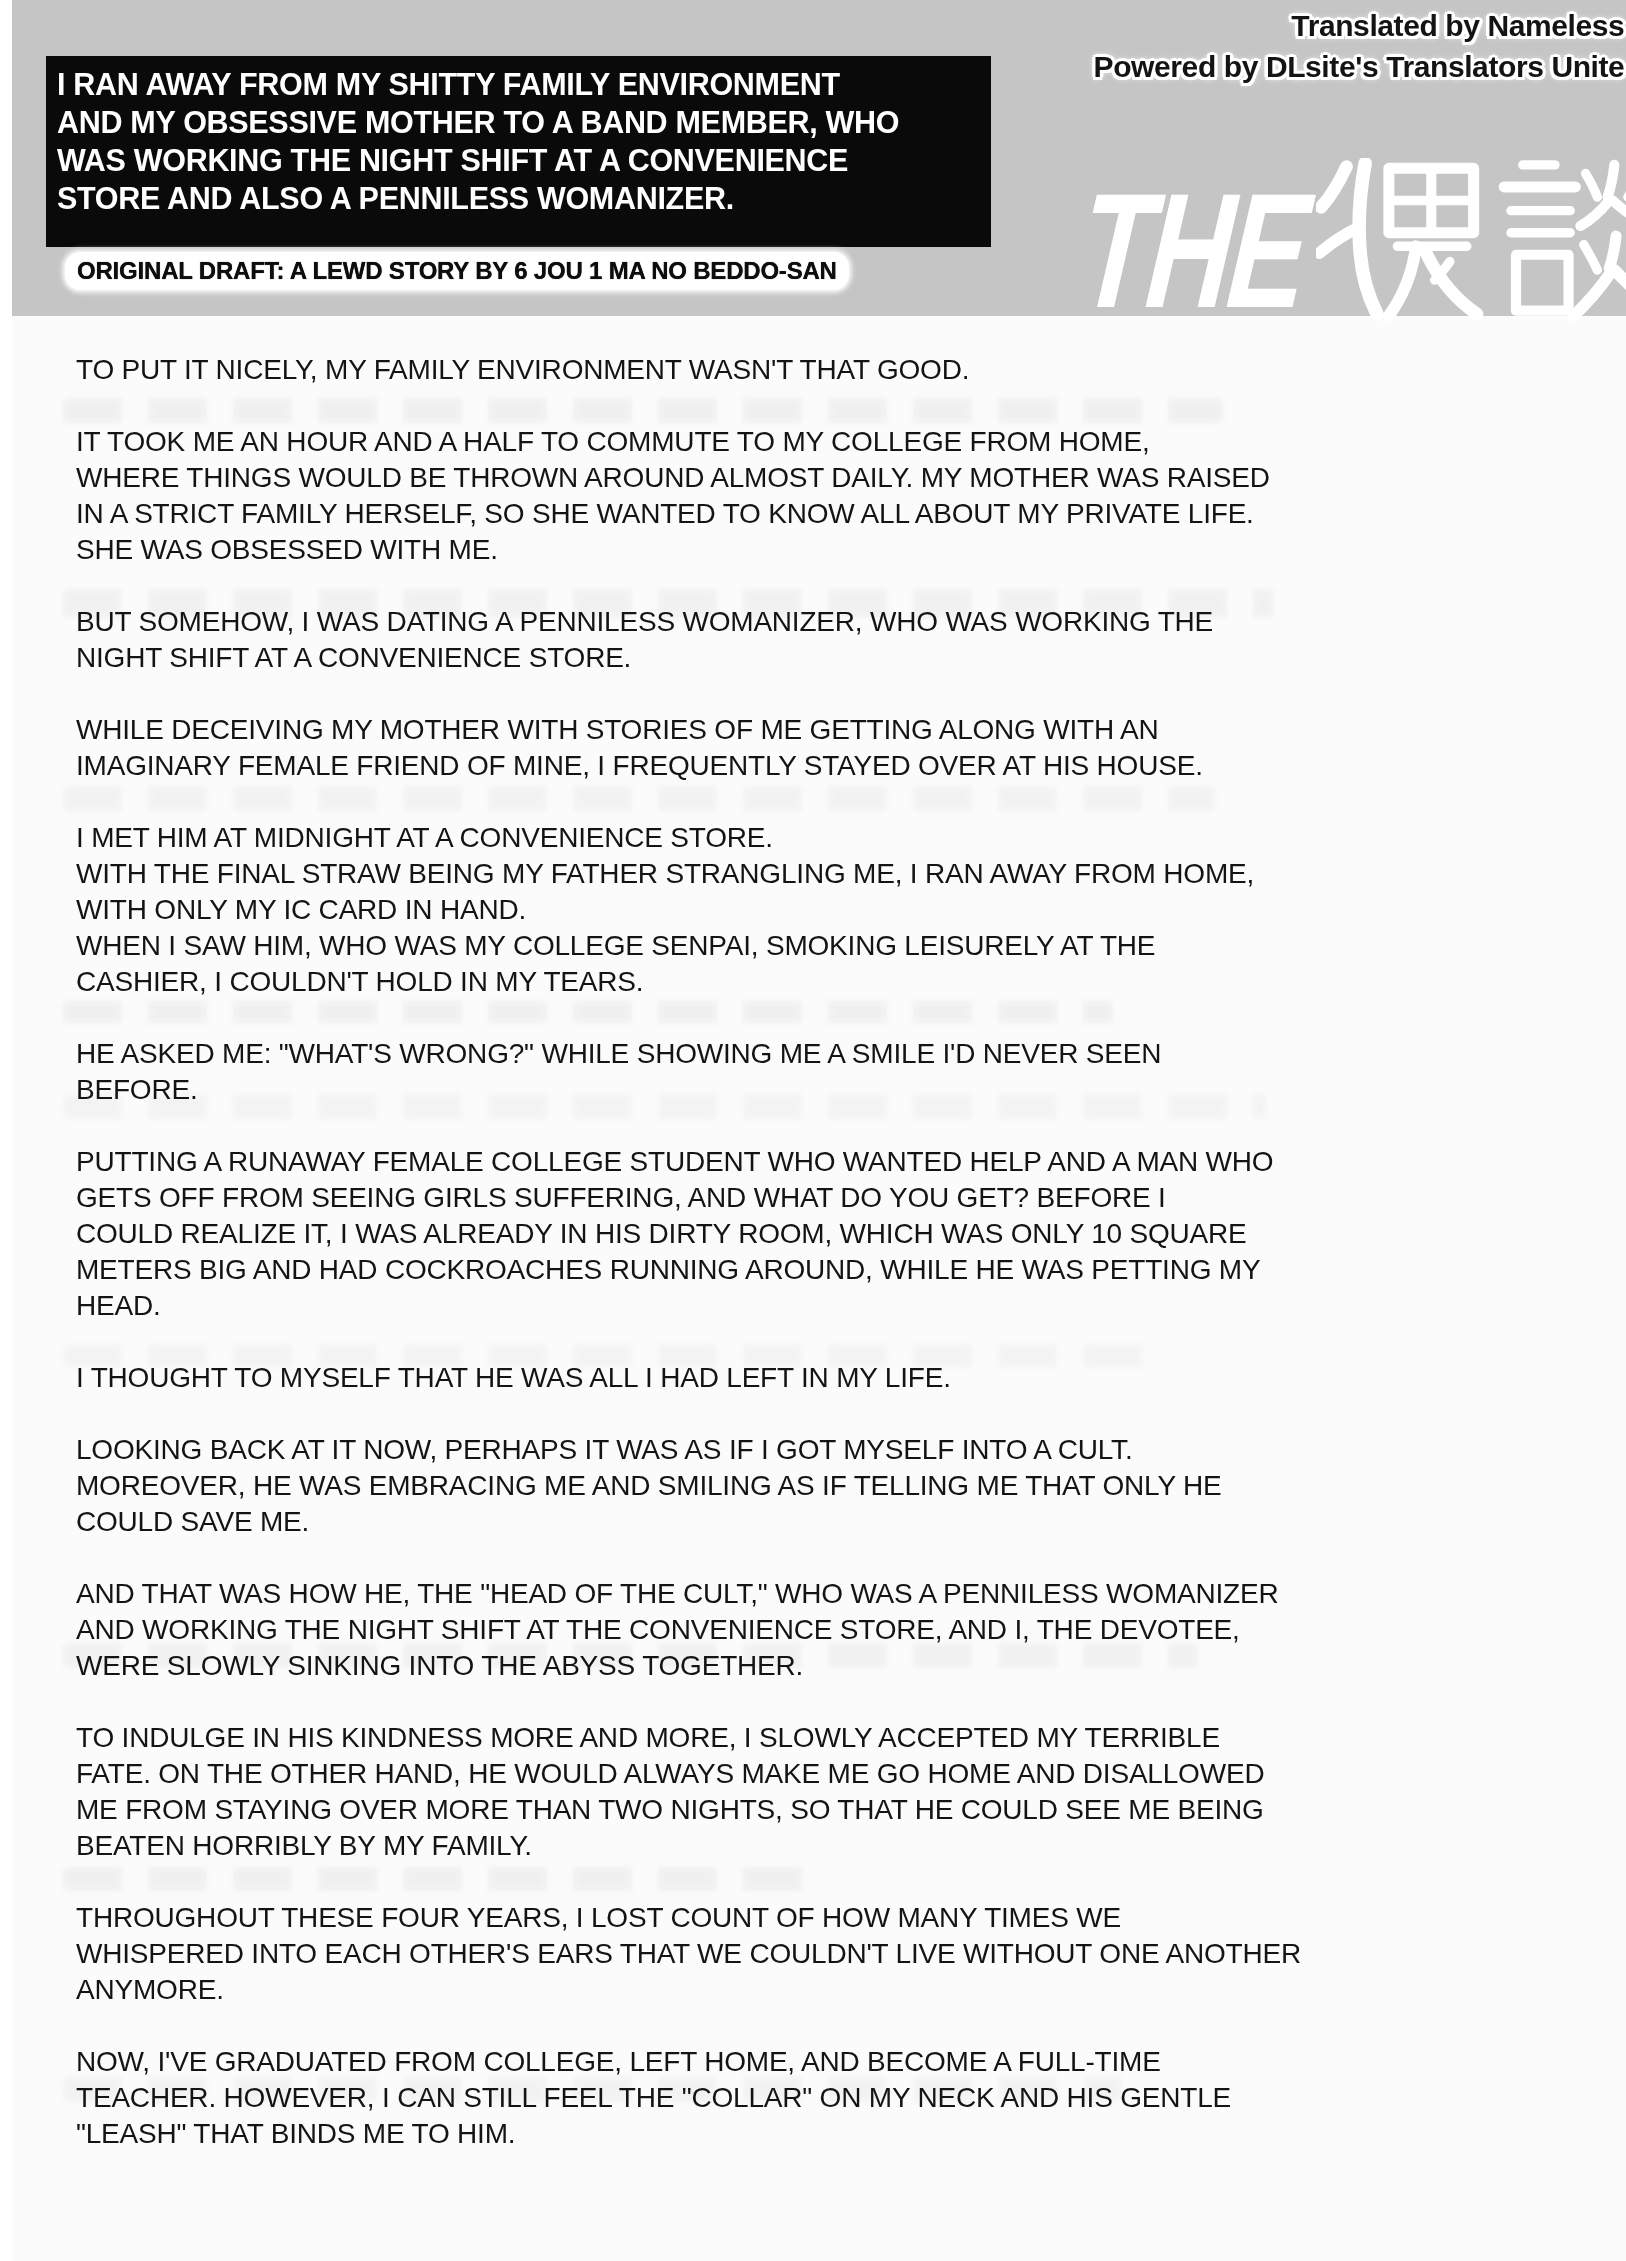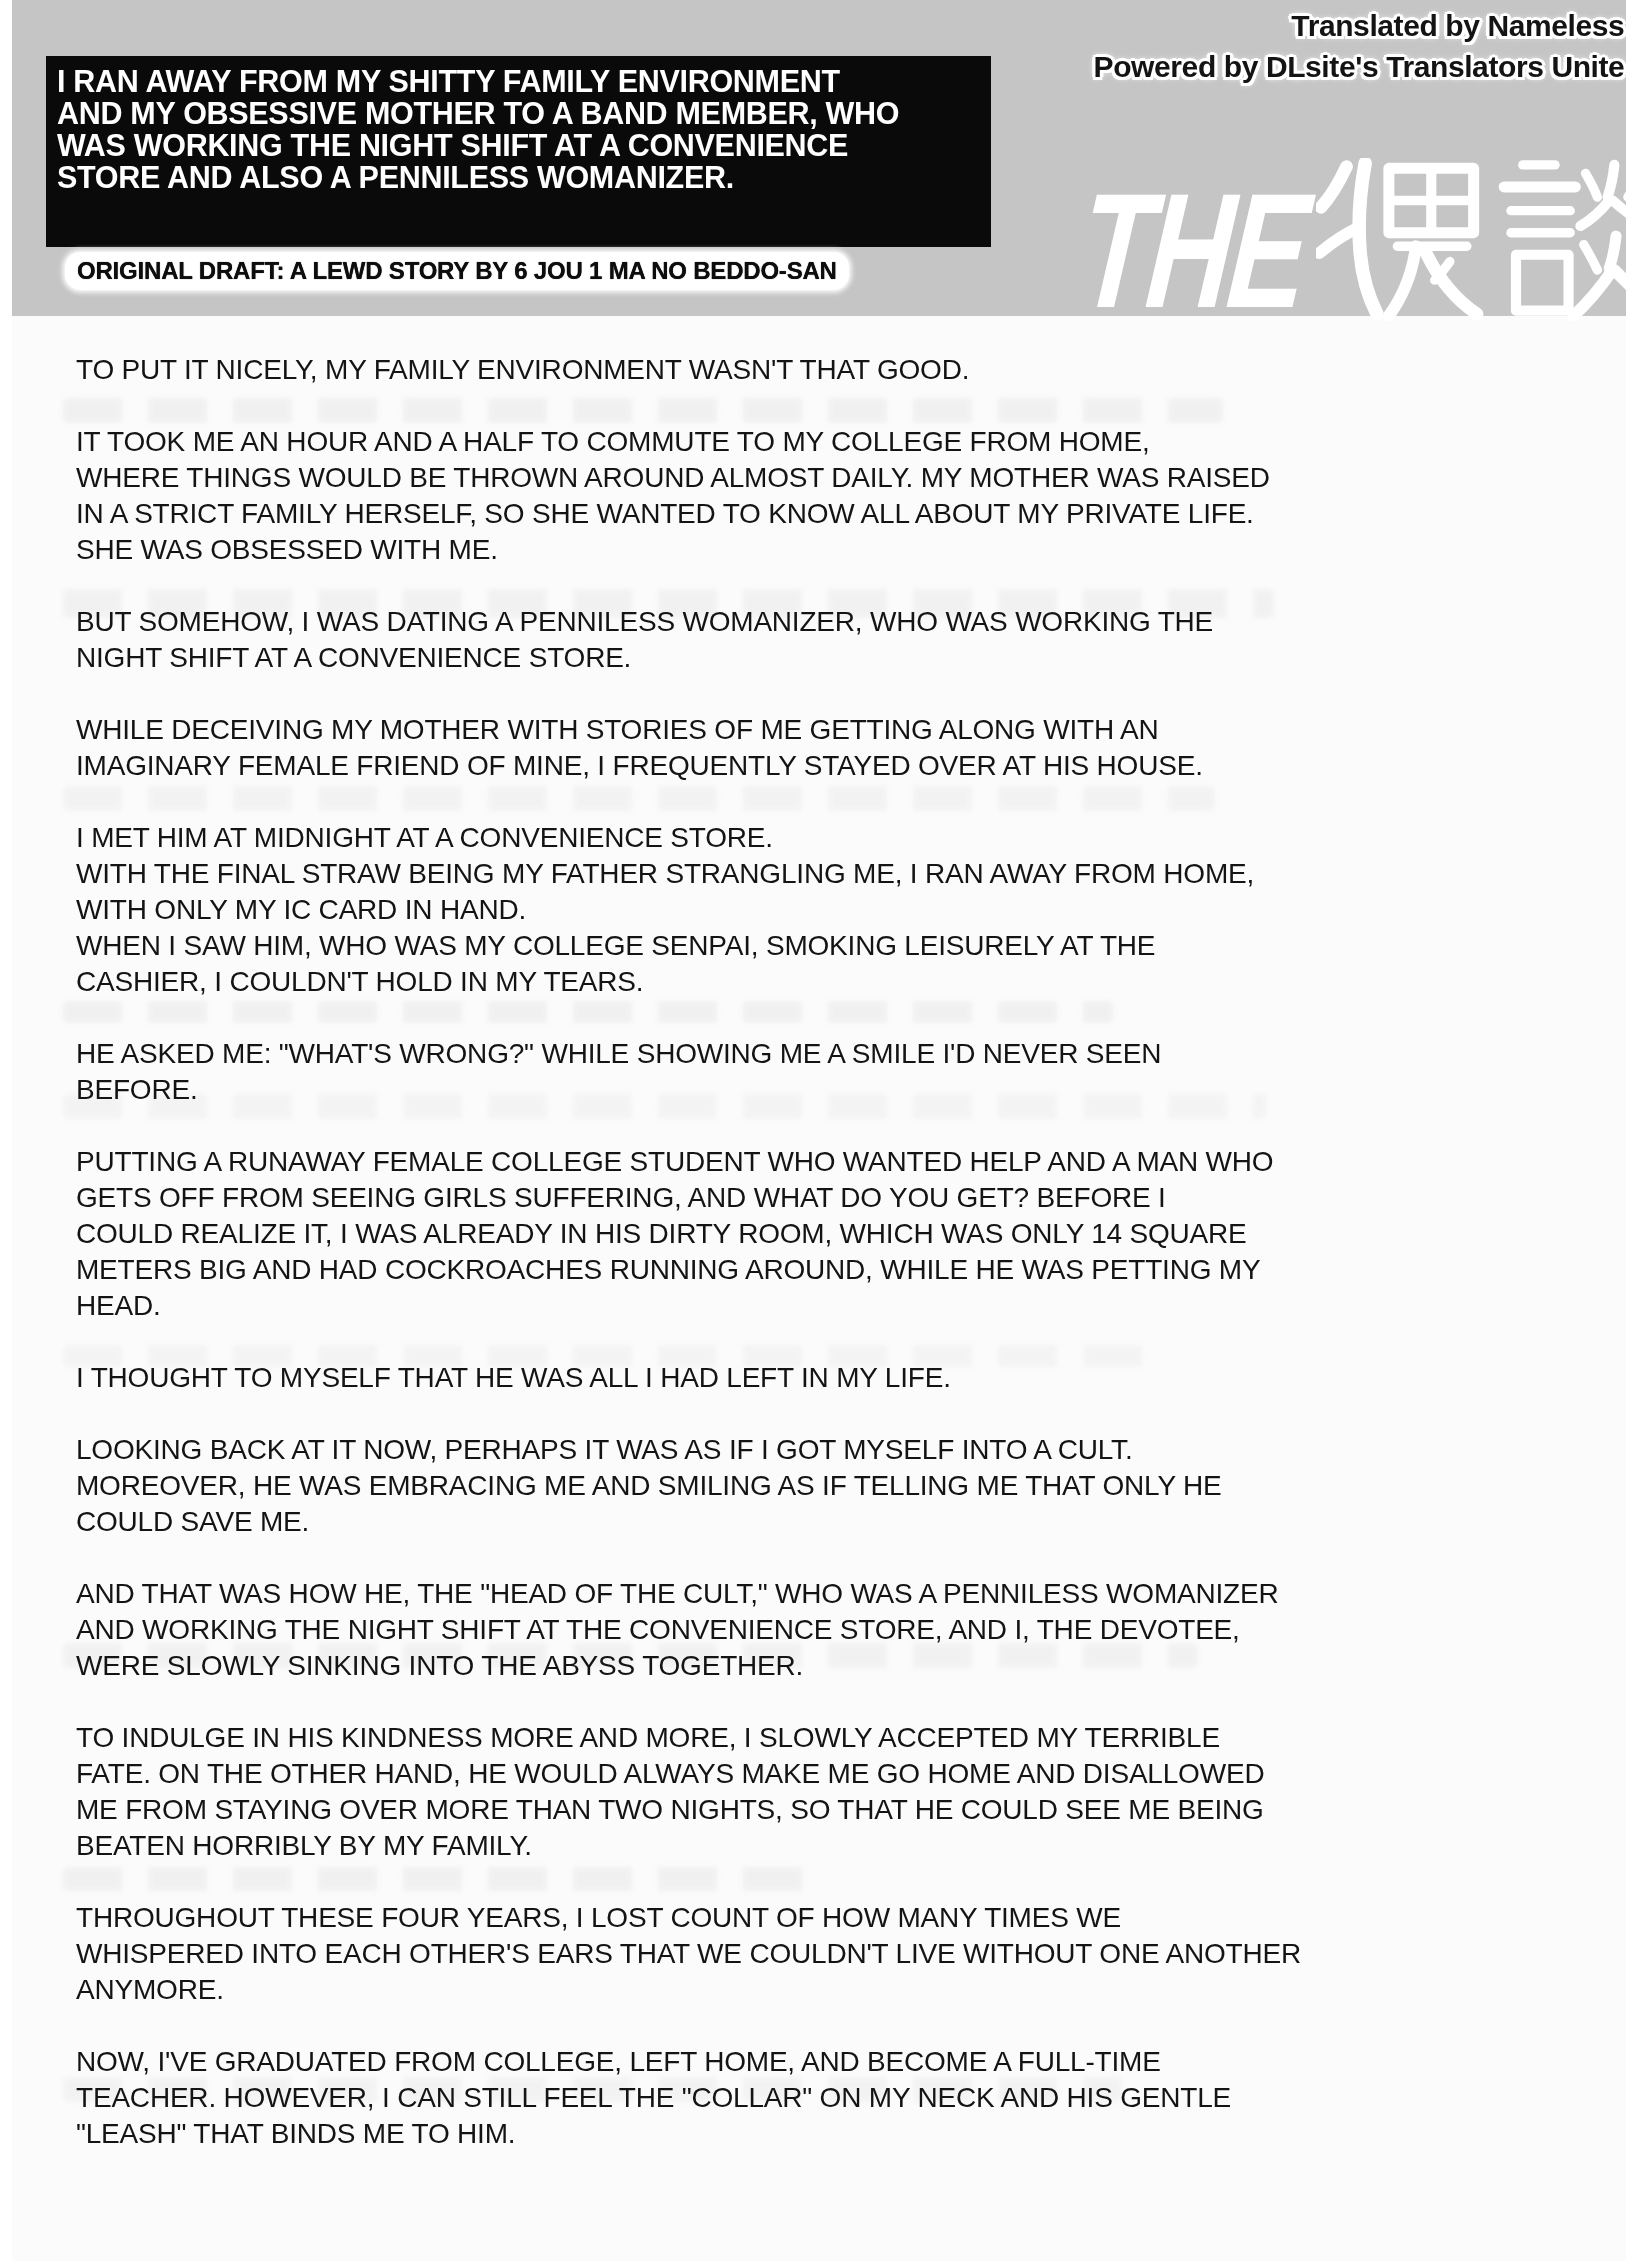--- a/index.html
+++ b/index.html
@@ -22,21 +22,21 @@
       -2.5px -2.5px 0 #fff, 2.5px -2.5px 0 #fff, -2.5px 2.5px 0 #fff, 2.5px 2.5px 0 #fff,
       -3.4px 0 0 #fff, 3.4px 0 0 #fff, 0 -3.4px 0 #fff, 0 3.4px 0 #fff,
       0 0 6px #fff, 0 0 8.5px rgba(255,255,255,.9);
   }
   
   .title-box {
     position:absolute; left:34px; top:56px; width:945px; height:191px;
     background:#0a0a0a; box-sizing:border-box; padding:8.5px 0 0 11px;
   }
   .title-box .t {
-    color:#fff; font-weight:700; font-size:30.5px; line-height:32px;
+    color:#fff; font-weight:700; font-size:30.5px; line-height:38px;
     white-space:pre; letter-spacing:-0.3px;
   }
   
   .draft-credit {
     position:absolute; left:53px; top:252px;
     background:#fff; border-radius:15.2px; padding:5.1px 12px;
     font-size:24px; font-weight:700; color:#0d0d0d; letter-spacing:-0.2px;
     white-space:pre;
     box-shadow:0 0 5.1px 2.5px rgba(255,255,255,.95);
     text-shadow:0 0 0.8px #000;
@@ -145,21 +145,21 @@
 IMAGINARY FEMALE FRIEND OF MINE, I FREQUENTLY STAYED OVER AT HIS HOUSE.</p>
       <p>I MET HIM AT MIDNIGHT AT A CONVENIENCE STORE.
 WITH THE FINAL STRAW BEING MY FATHER STRANGLING ME, I RAN AWAY FROM HOME,
 WITH ONLY MY IC CARD IN HAND.
 WHEN I SAW HIM, WHO WAS MY COLLEGE SENPAI, SMOKING LEISURELY AT THE
 CASHIER, I COULDN'T HOLD IN MY TEARS.</p>
       <p>HE ASKED ME: "WHAT'S WRONG?" WHILE SHOWING ME A SMILE I'D NEVER SEEN
 BEFORE.</p>
       <p>PUTTING A RUNAWAY FEMALE COLLEGE STUDENT WHO WANTED HELP AND A MAN WHO
 GETS OFF FROM SEEING GIRLS SUFFERING, AND WHAT DO YOU GET? BEFORE I
-COULD REALIZE IT, I WAS ALREADY IN HIS DIRTY ROOM, WHICH WAS ONLY 14 SQUARE
+COULD REALIZE IT, I WAS ALREADY IN HIS DIRTY ROOM, WHICH WAS ONLY 10 SQUARE
 METERS BIG AND HAD COCKROACHES RUNNING AROUND, WHILE HE WAS PETTING MY
 HEAD.</p>
       <p>I THOUGHT TO MYSELF THAT HE WAS ALL I HAD LEFT IN MY LIFE.</p>
       <p>LOOKING BACK AT IT NOW, PERHAPS IT WAS AS IF I GOT MYSELF INTO A CULT.
 MOREOVER, HE WAS EMBRACING ME AND SMILING AS IF TELLING ME THAT ONLY HE
 COULD SAVE ME.</p>
       <p>AND THAT WAS HOW HE, THE "HEAD OF THE CULT," WHO WAS A PENNILESS WOMANIZER
 AND WORKING THE NIGHT SHIFT AT THE CONVENIENCE STORE, AND I, THE DEVOTEE,
 WERE SLOWLY SINKING INTO THE ABYSS TOGETHER.</p>
       <p>TO INDULGE IN HIS KINDNESS MORE AND MORE, I SLOWLY ACCEPTED MY TERRIBLE

